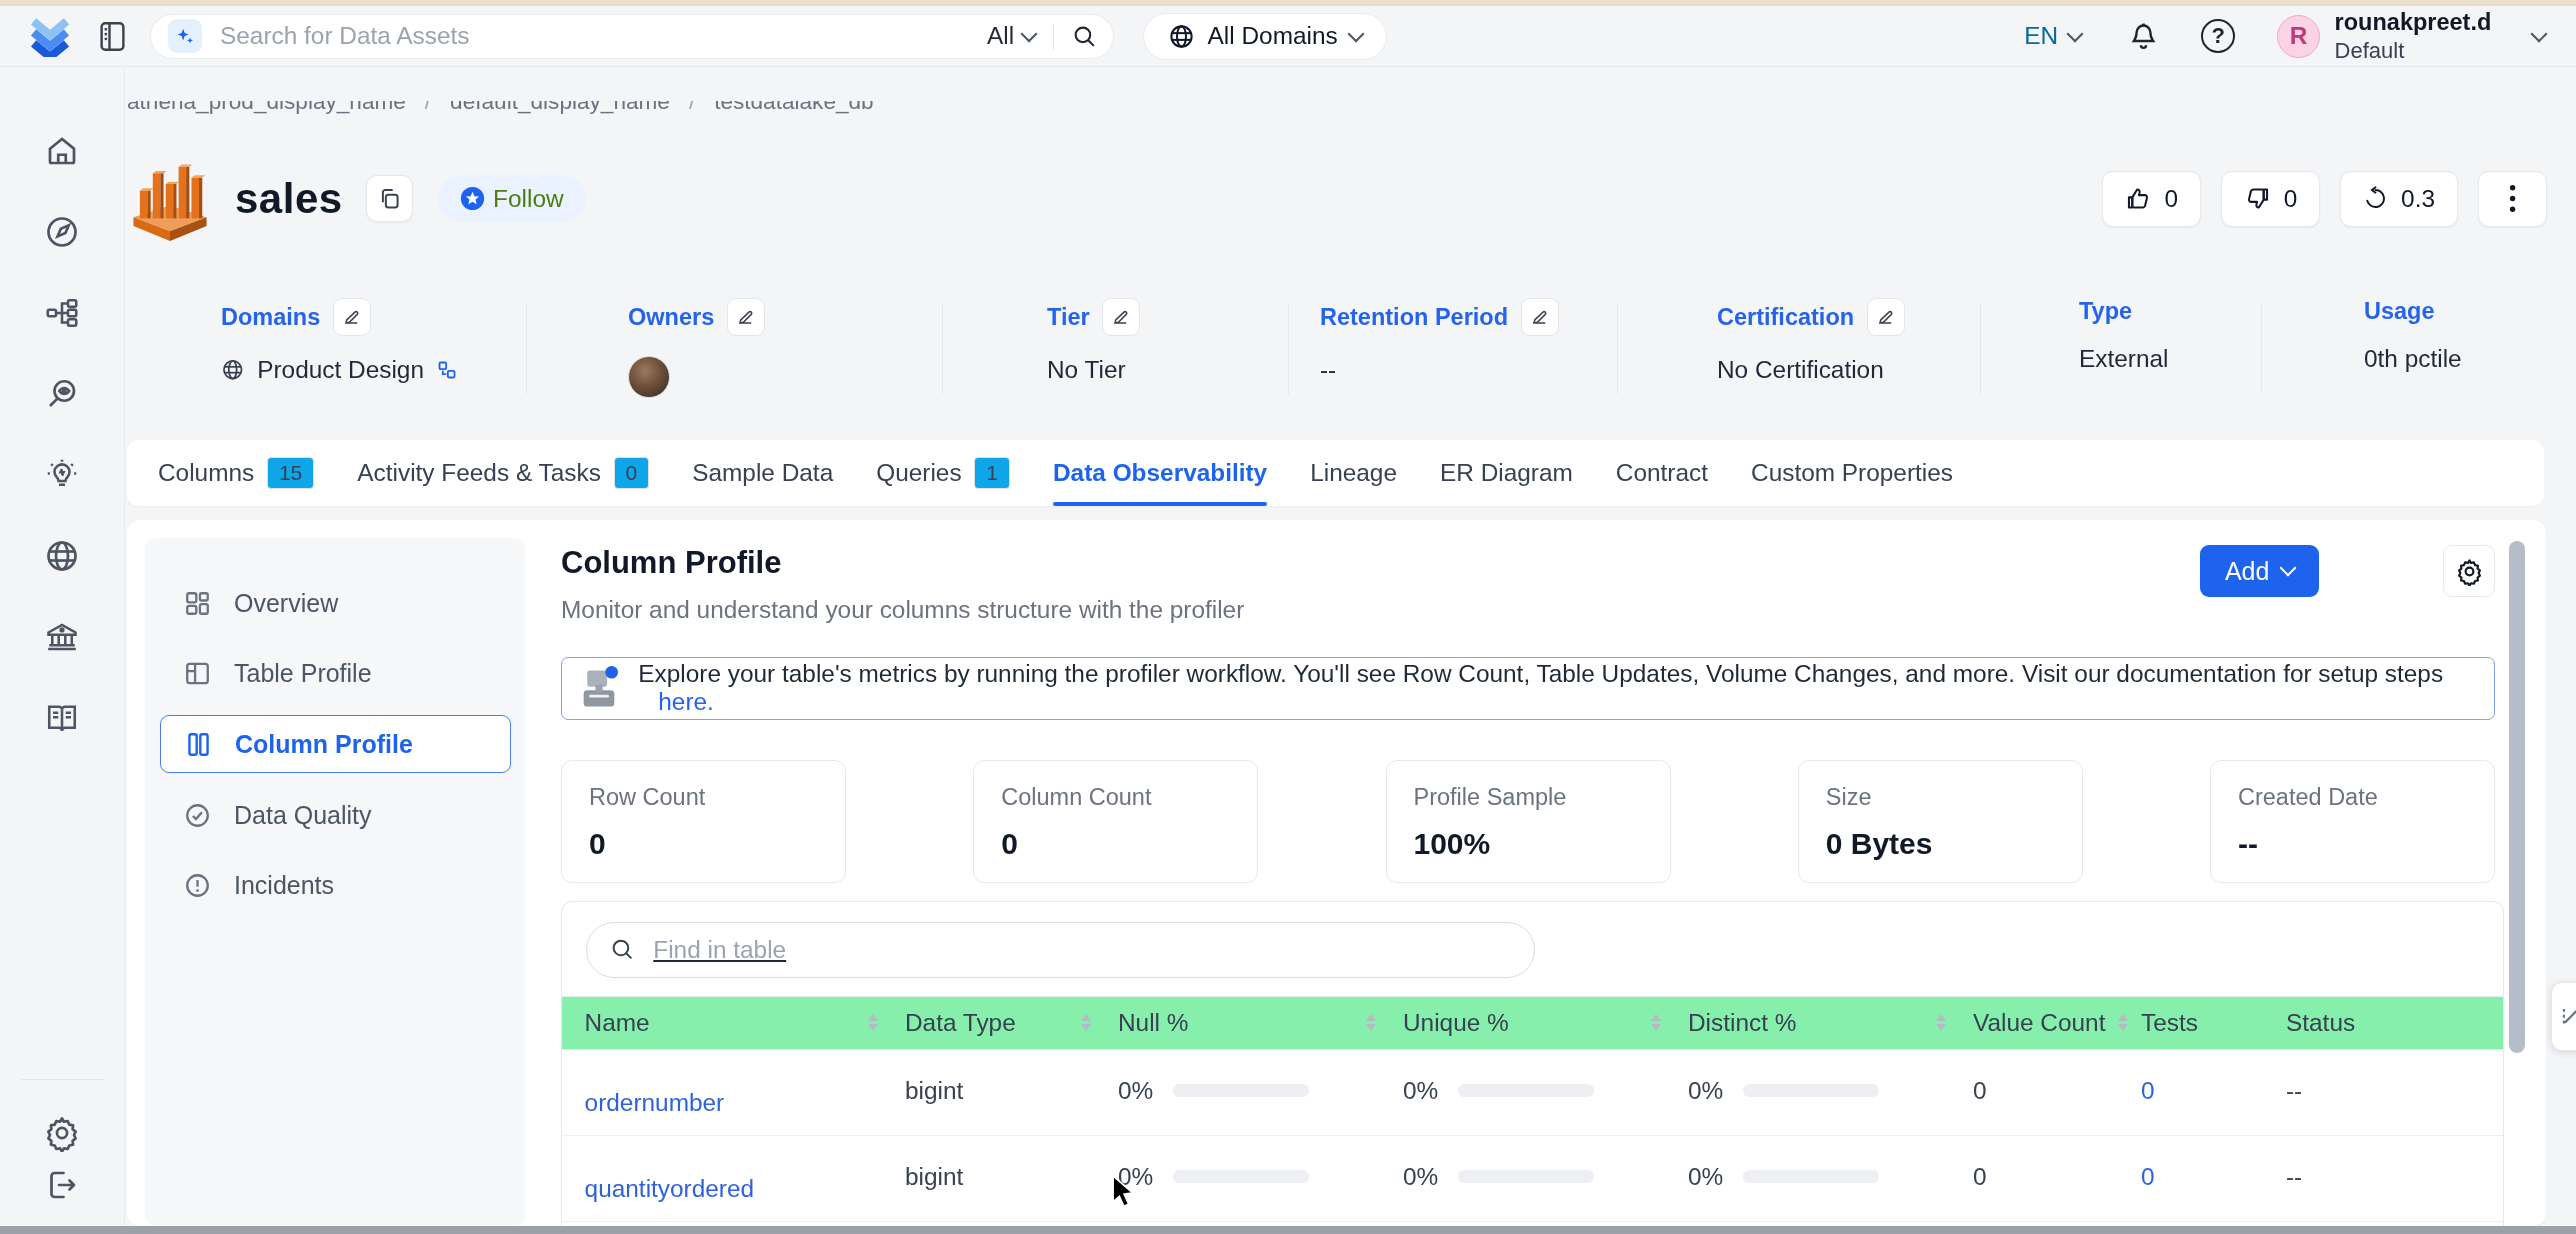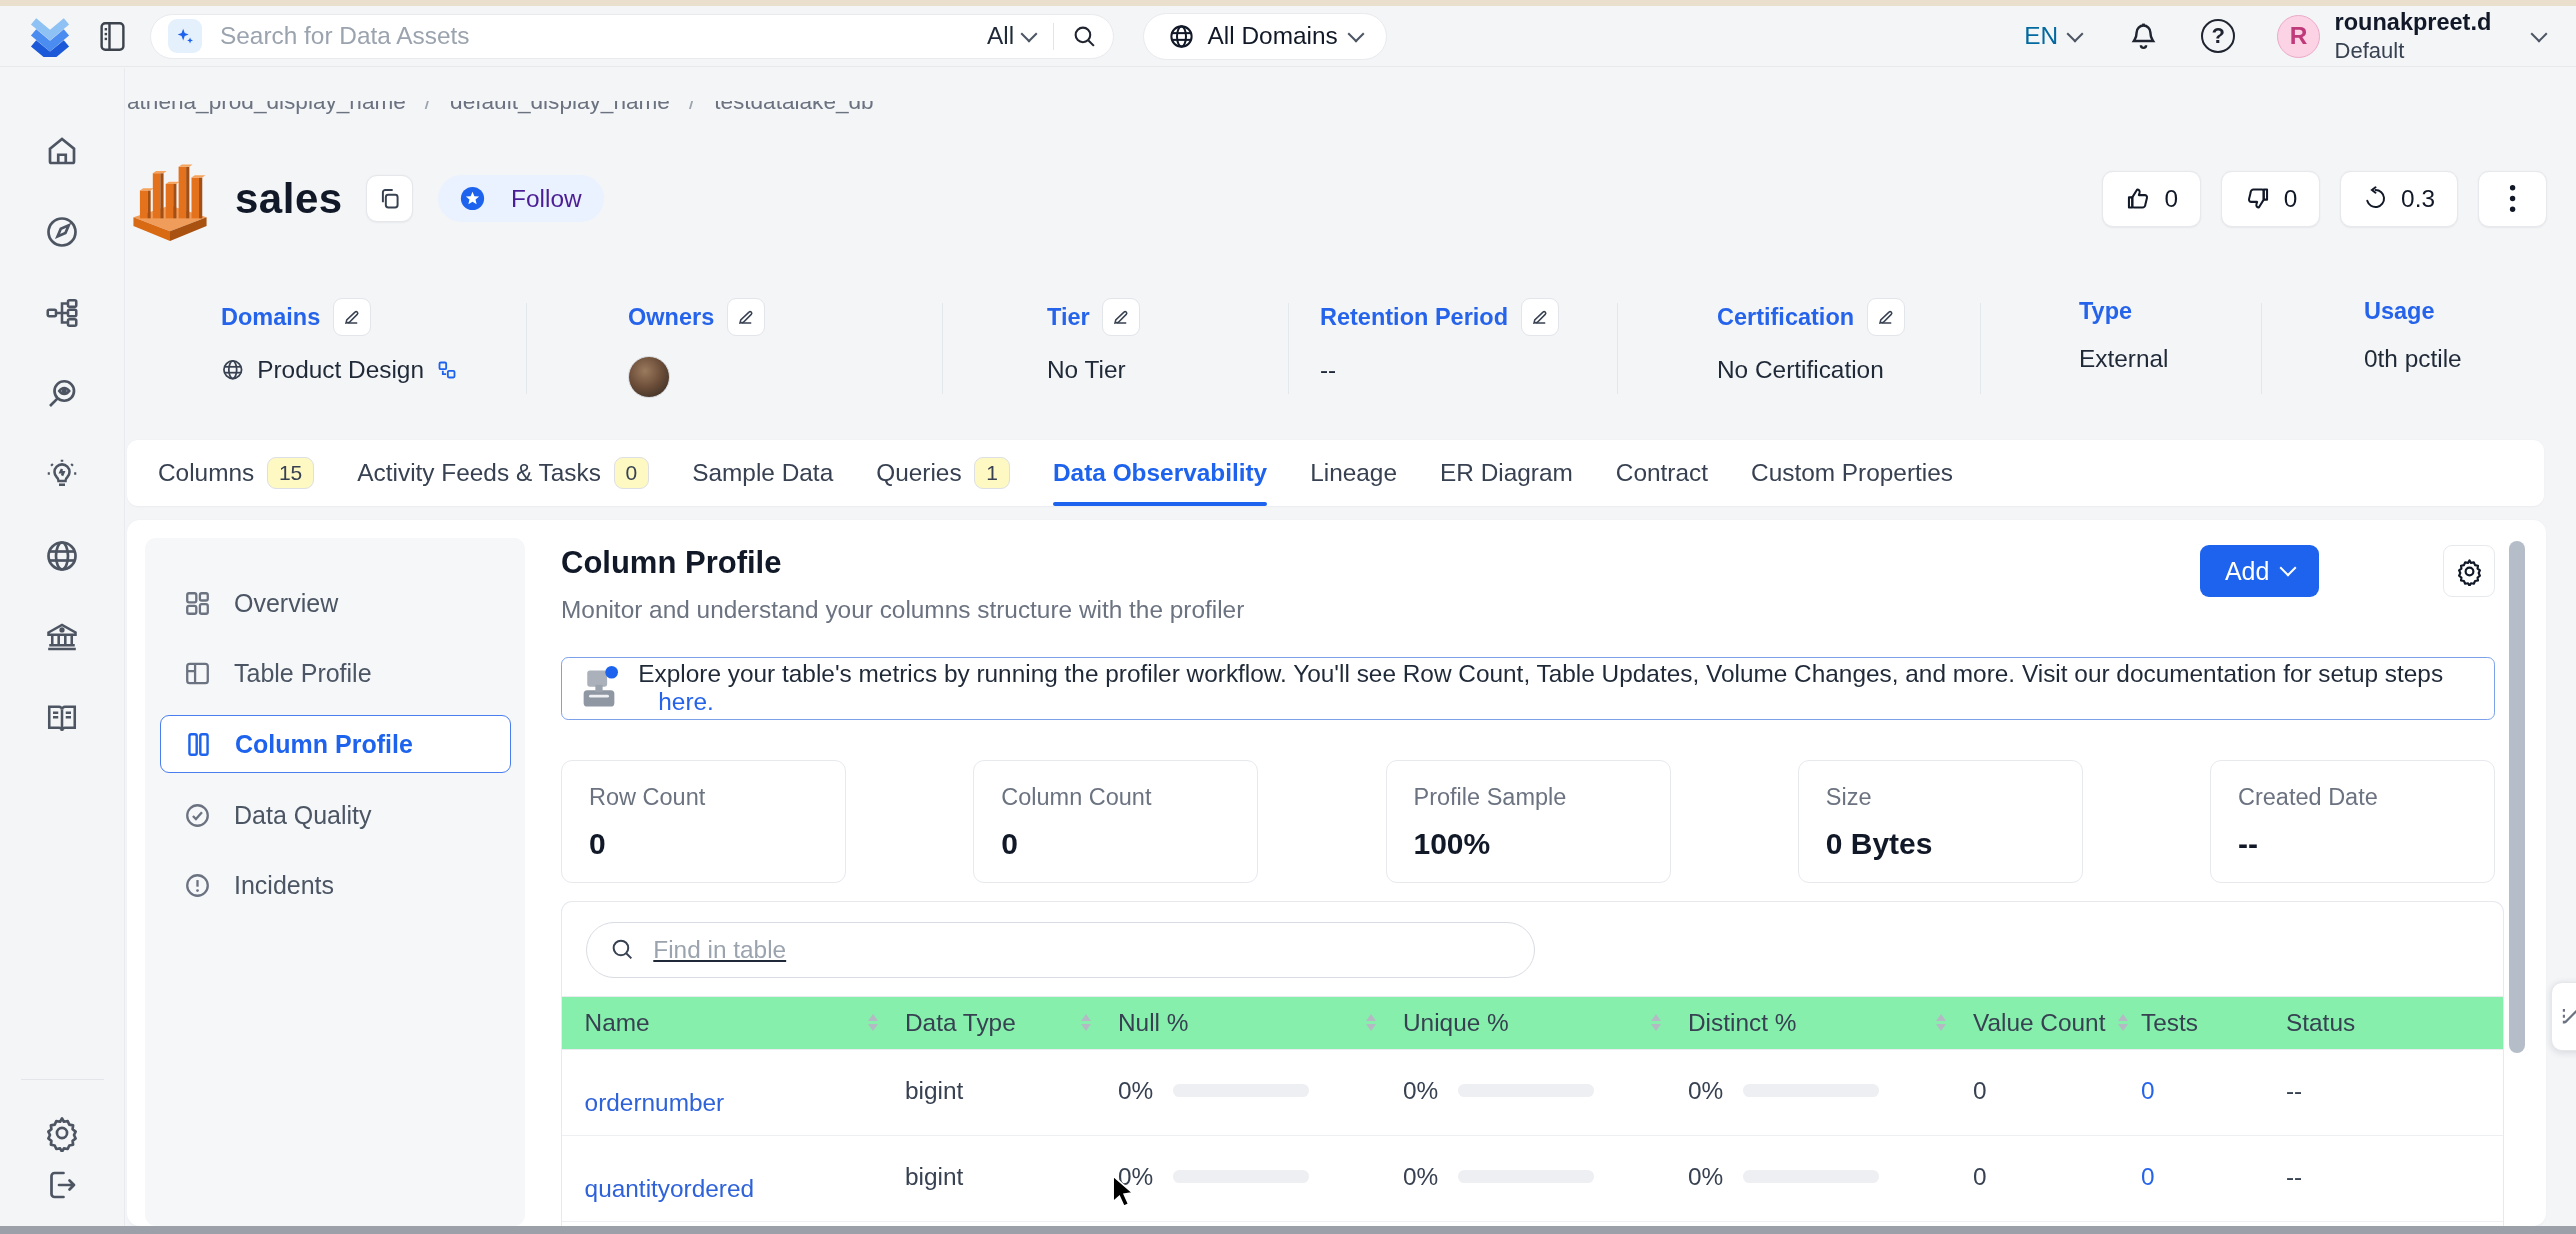--- a/index.html
+++ b/index.html
@@ -50,42 +50,42 @@
   .crumbs-inner{font-size:22.6px;color:#6b7280;line-height:27px;margin-top:-12.7px;white-space:nowrap;}
   .crumbs-inner span.sep{margin:0 12.7px;color:#9ca3af;}
 
   
   .titlerow{position:absolute;top:155px;left:127px;right:29px;height:87px;display:flex;align-items:center;}
   .svc-icon{width:86px;height:86px;flex:none;}
   .entity-title{font-size:42px;font-weight:bold;color:#111827;margin-left:22px;letter-spacing:0.5px;}
   .copybtn{width:45px;height:45px;margin-left:23.5px;background:#fff;border:0.9px solid #e5e7eb;border-radius:11px;
     display:flex;align-items:center;justify-content:center;color:#374151;box-shadow:0 0.9px 1.8px rgba(16,24,40,.05);}
   .followpill{height:47px;margin-left:25px;background:#e9f2fe;border-radius:23.5px;display:flex;align-items:center;
-    gap:26px;padding:0 22px;color:#4c1d95;font-size:24.4px;}
+    gap:8px;padding:0 22px;color:#4d7c0f;font-size:24.4px;}
   .title-spacer{flex:1;}
   .actbtn{height:54px;background:#fff;border:0.9px solid #e7e9ed;border-radius:11px;display:flex;align-items:center;
     gap:12.7px;padding:0 22px;font-size:24.4px;color:#111827;margin-left:20px;box-shadow:0 0.9px 1.8px rgba(16,24,40,.06);}
   .actbtn.kebab{width:67px;justify-content:center;padding:0;}
 
   
   .metaband{position:absolute;top:298px;left:0;right:29px;height:101px;}
   .metadiv{position:absolute;top:5.4px;bottom:5.4px;width:0.9px;background:#e4e7ec;}
   .metasec{position:absolute;top:0;}
   .metalabel{display:flex;align-items:center;gap:12.7px;font-size:23.5px;font-weight:bold;color:#2563eb;}
   .editbtn{width:38px;height:38px;background:#fff;border:0.9px solid #e2e5ea;border-radius:9px;display:flex;
     align-items:center;justify-content:center;color:#374151;box-sizing:border-box;}
   .metavalue{margin-top:20px;font-size:24.4px;color:#1f2937;display:flex;align-items:center;gap:12.7px;}
   .owner-avatar{width:40px;height:40px;border-radius:50%;border:0.9px solid #d8dadf;
     background:radial-gradient(circle at 40% 35%,#9b7b5e 0%,#6e4f3a 45%,#2e2620 100%);}
 
   
   .tabsbar{position:absolute;top:440px;left:127px;right:32px;height:66px;background:#fff;border-radius:11px;
     display:flex;align-items:center;gap:43px;padding:0 31px;box-shadow:0 0.9px 1.8px rgba(16,24,40,.04);box-sizing:border-box;}
   .tab{position:relative;height:100%;display:flex;align-items:center;gap:12.7px;font-size:24.4px;color:#374151;}
-  .tab .badge{font-size:21px;color:#374151;background:#fef9c3;border:0.9px solid #dcdfe4;border-radius:9px;padding:2.7px 11px;}
+  .tab .badge{font-size:21px;color:#374151;background:#0ea5e9;border:0.9px solid #dcdfe4;border-radius:4px;padding:2.7px 11px;}
   .tab.active{color:#1d63ed;font-weight:bold;}
   .tab.active::after{content:"";position:absolute;left:0;right:0;bottom:0;height:4.5px;border-radius:2.7px;background:#1d63ed;}
 
   
   .contentcard{position:absolute;top:520px;left:127px;width:2419px;height:706px;background:#fff;border-radius:12.7px;
     overflow:hidden;box-shadow:0 0.9px 1.8px rgba(16,24,40,.04);}
   .innerside{position:absolute;left:18px;top:18px;width:380px;bottom:0;background:#f6f7f9;border-radius:11px;padding-top:36px;box-sizing:border-box;}
   .sideitem{height:58px;margin:0 14.5px 12.7px;display:flex;align-items:center;gap:22px;padding-left:23.5px;font-size:25px;color:#4b5563;border-radius:9px;box-sizing:border-box;}
   .sideitem .sico{color:#6b7280;display:flex;}
   .sideitem.active{background:#fff;border:1.4px solid #4a7ded;color:#1d63ed;font-weight:bold;}

